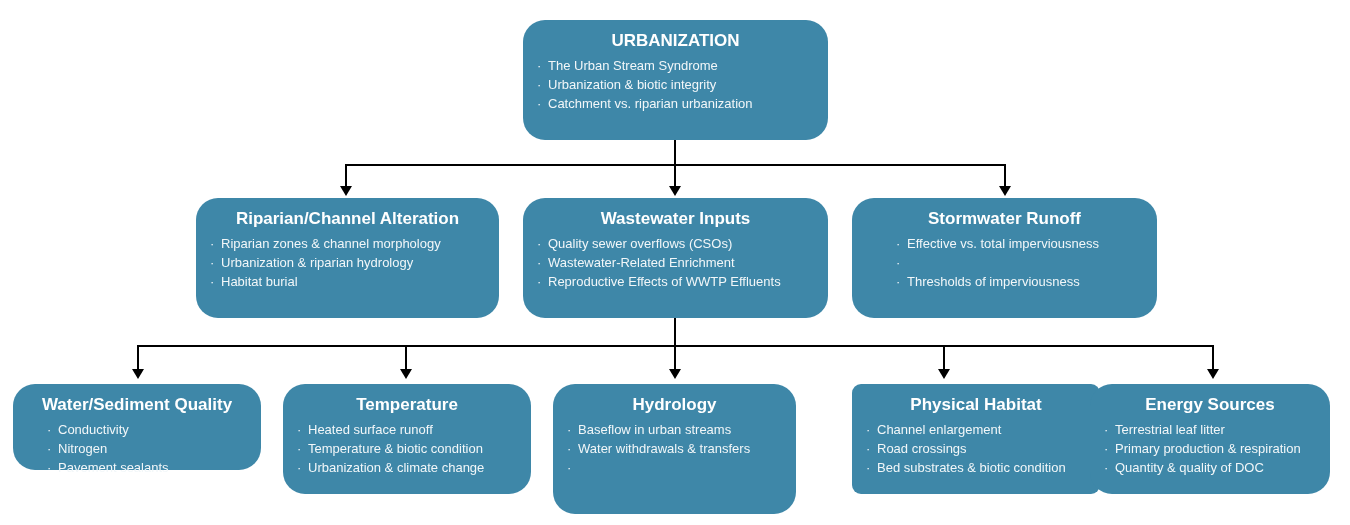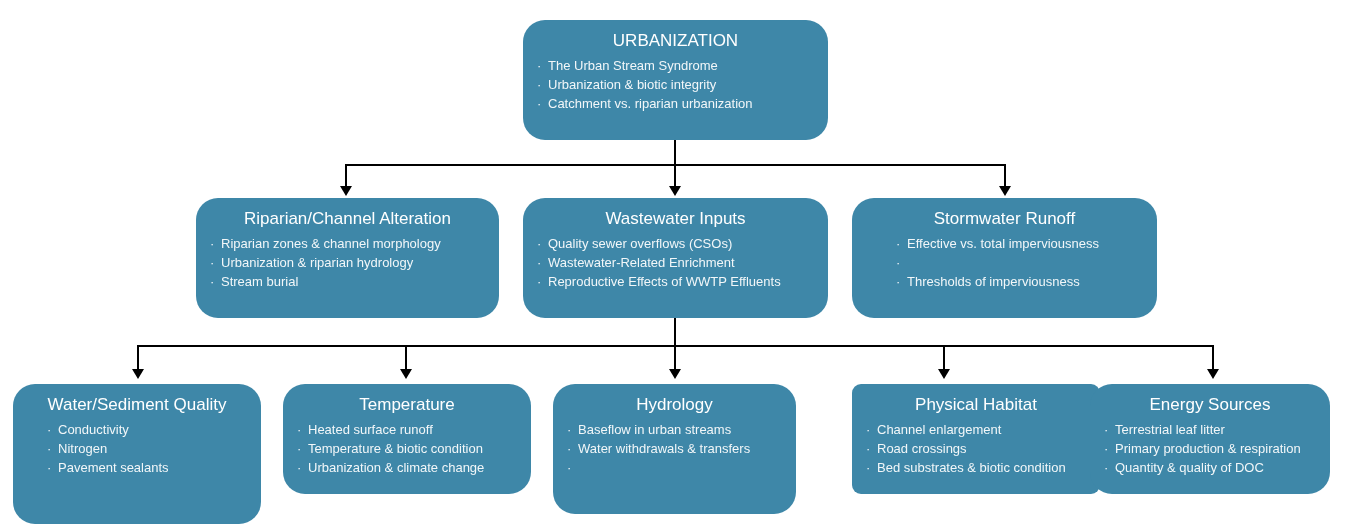--- a/index.html
+++ b/index.html
@@ -26,21 +26,21 @@
     border-radius: 22px;
     color: #ffffff;
     padding: 10px 14px 12px 14px;
     display: flex;
     flex-direction: column;
     align-items: center;
   }
   .node-title {
     font-size: 17px;
     line-height: 22px;
-    font-weight: 400;
+    font-weight: 700;
     color: #ffffff;
     text-align: center;
     white-space: nowrap;
     margin-bottom: 4px;
   }
   .node-list {
     list-style: none;
     margin: 0;
     padding: 0;
     width: 100%;
@@ -127,21 +127,21 @@
       <li>
         <span class="bullet">·</span>
         <span class="btext">Riparian zones &amp; channel morphology</span>
       </li>
       <li>
         <span class="bullet">·</span>
         <span class="btext">Urbanization &amp; riparian hydrology</span>
       </li>
       <li>
         <span class="bullet">·</span>
-        <span class="btext">Stream burial</span>
+        <span class="btext">Habitat burial</span>
       </li>
     </ul>
   </div>
 
   <div class="node" id="node-wastewater-inputs" style="left:523px; top:198px; width:305px; height:120px;">
     <div class="node-title">Wastewater Inputs</div>
     <ul class="node-list">
       <li>
         <span class="bullet">·</span>
         <span class="btext">Quality sewer overflows (CSOs)</span>
@@ -185,21 +185,21 @@
 
   <div class="conn-v" style="left:674px; top:345px; width:2px; height:26px;"></div>
   <div class="arrow-head" style="left:669px; top:369px;"></div>
 
   <div class="conn-v" style="left:943px; top:345px; width:2px; height:26px;"></div>
   <div class="arrow-head" style="left:938px; top:369px;"></div>
 
   <div class="conn-v" style="left:1212px; top:345px; width:2px; height:26px;"></div>
   <div class="arrow-head" style="left:1207px; top:369px;"></div>
 
-  <div class="node" id="node-water-sediment-quality" style="left:13px; top:384px; width:248px; height:140px;">
+  <div class="node" id="node-water-sediment-quality" style="left:13px; top:384px; width:248px; height:86px;">
     <div class="node-title">Water/Sediment Quality</div>
     <ul class="node-list" style="padding-left:20px;">
       <li>
         <span class="bullet">·</span>
         <span class="btext">Conductivity</span>
       </li>
       <li>
         <span class="bullet">·</span>
         <span class="btext">Nitrogen</span>
       </li>

